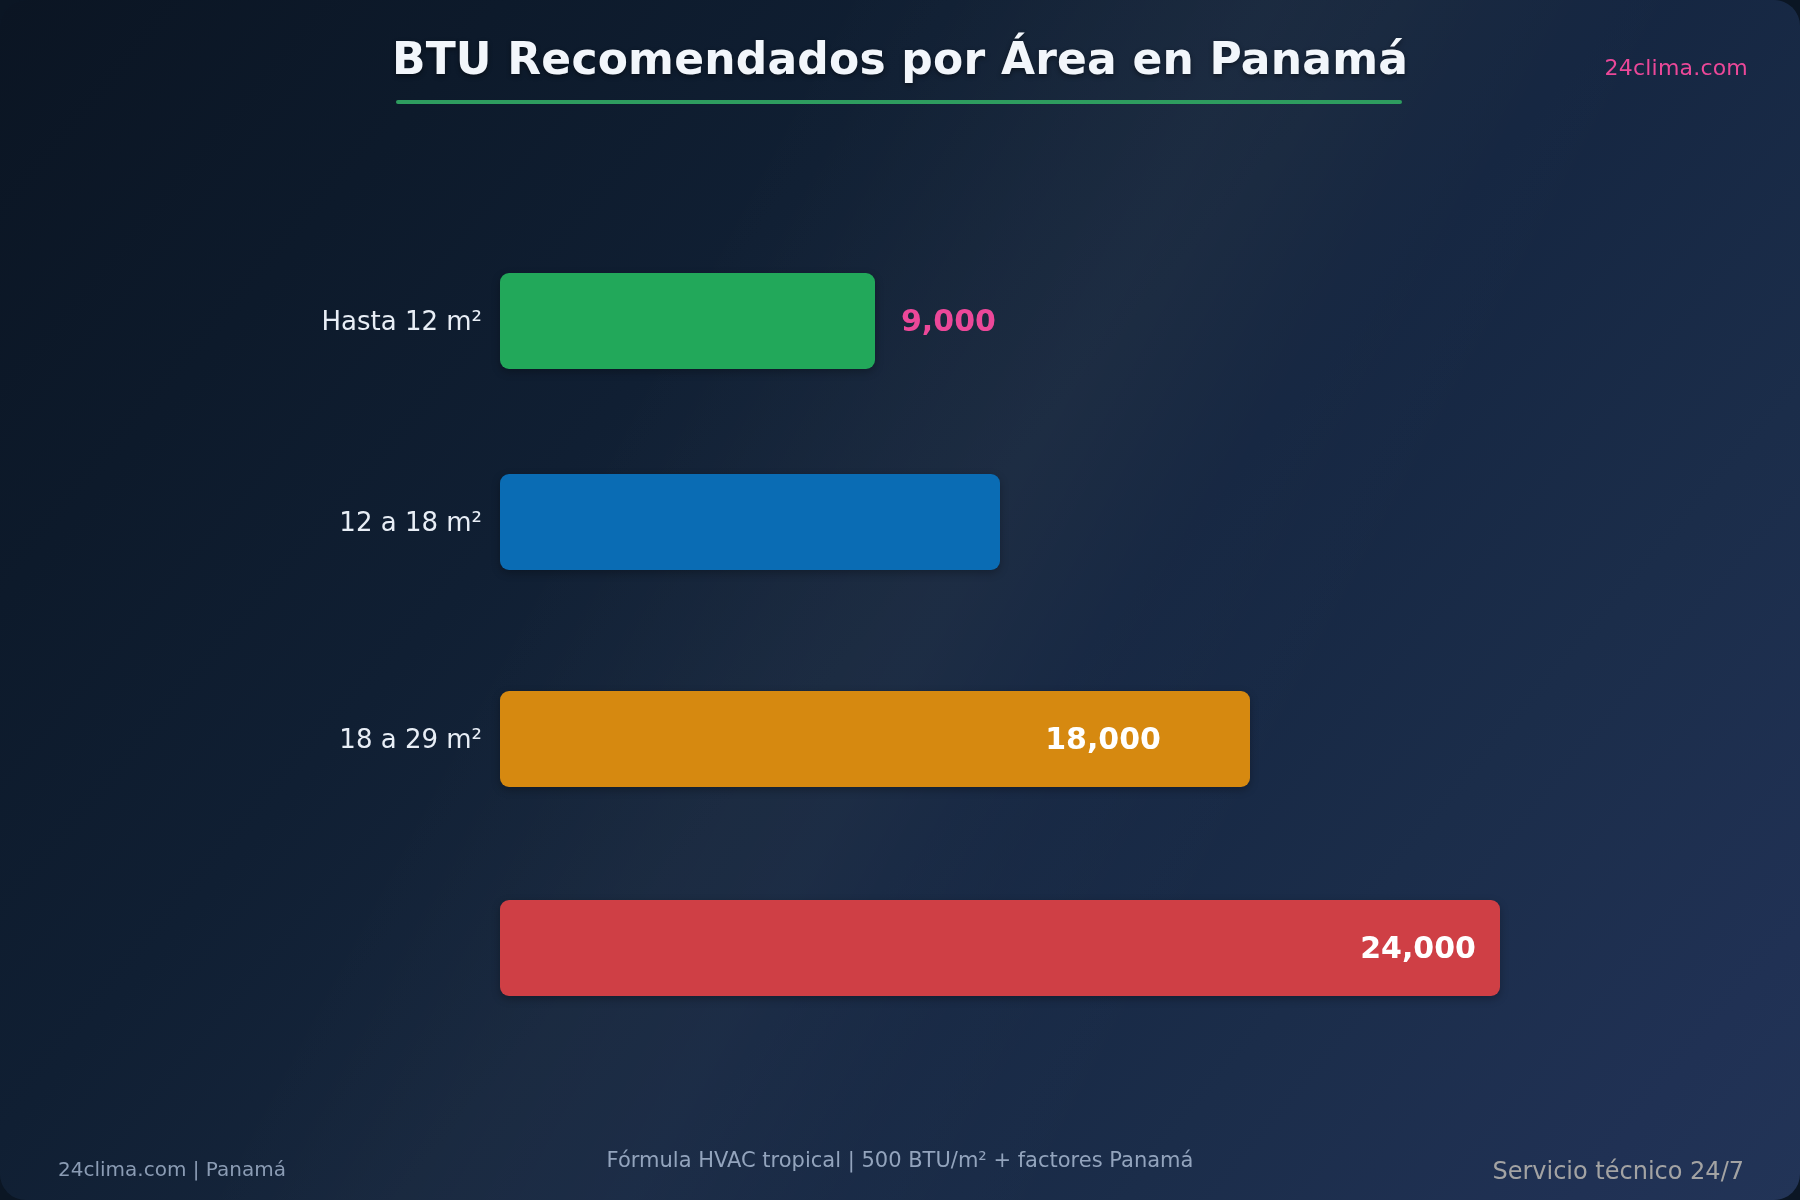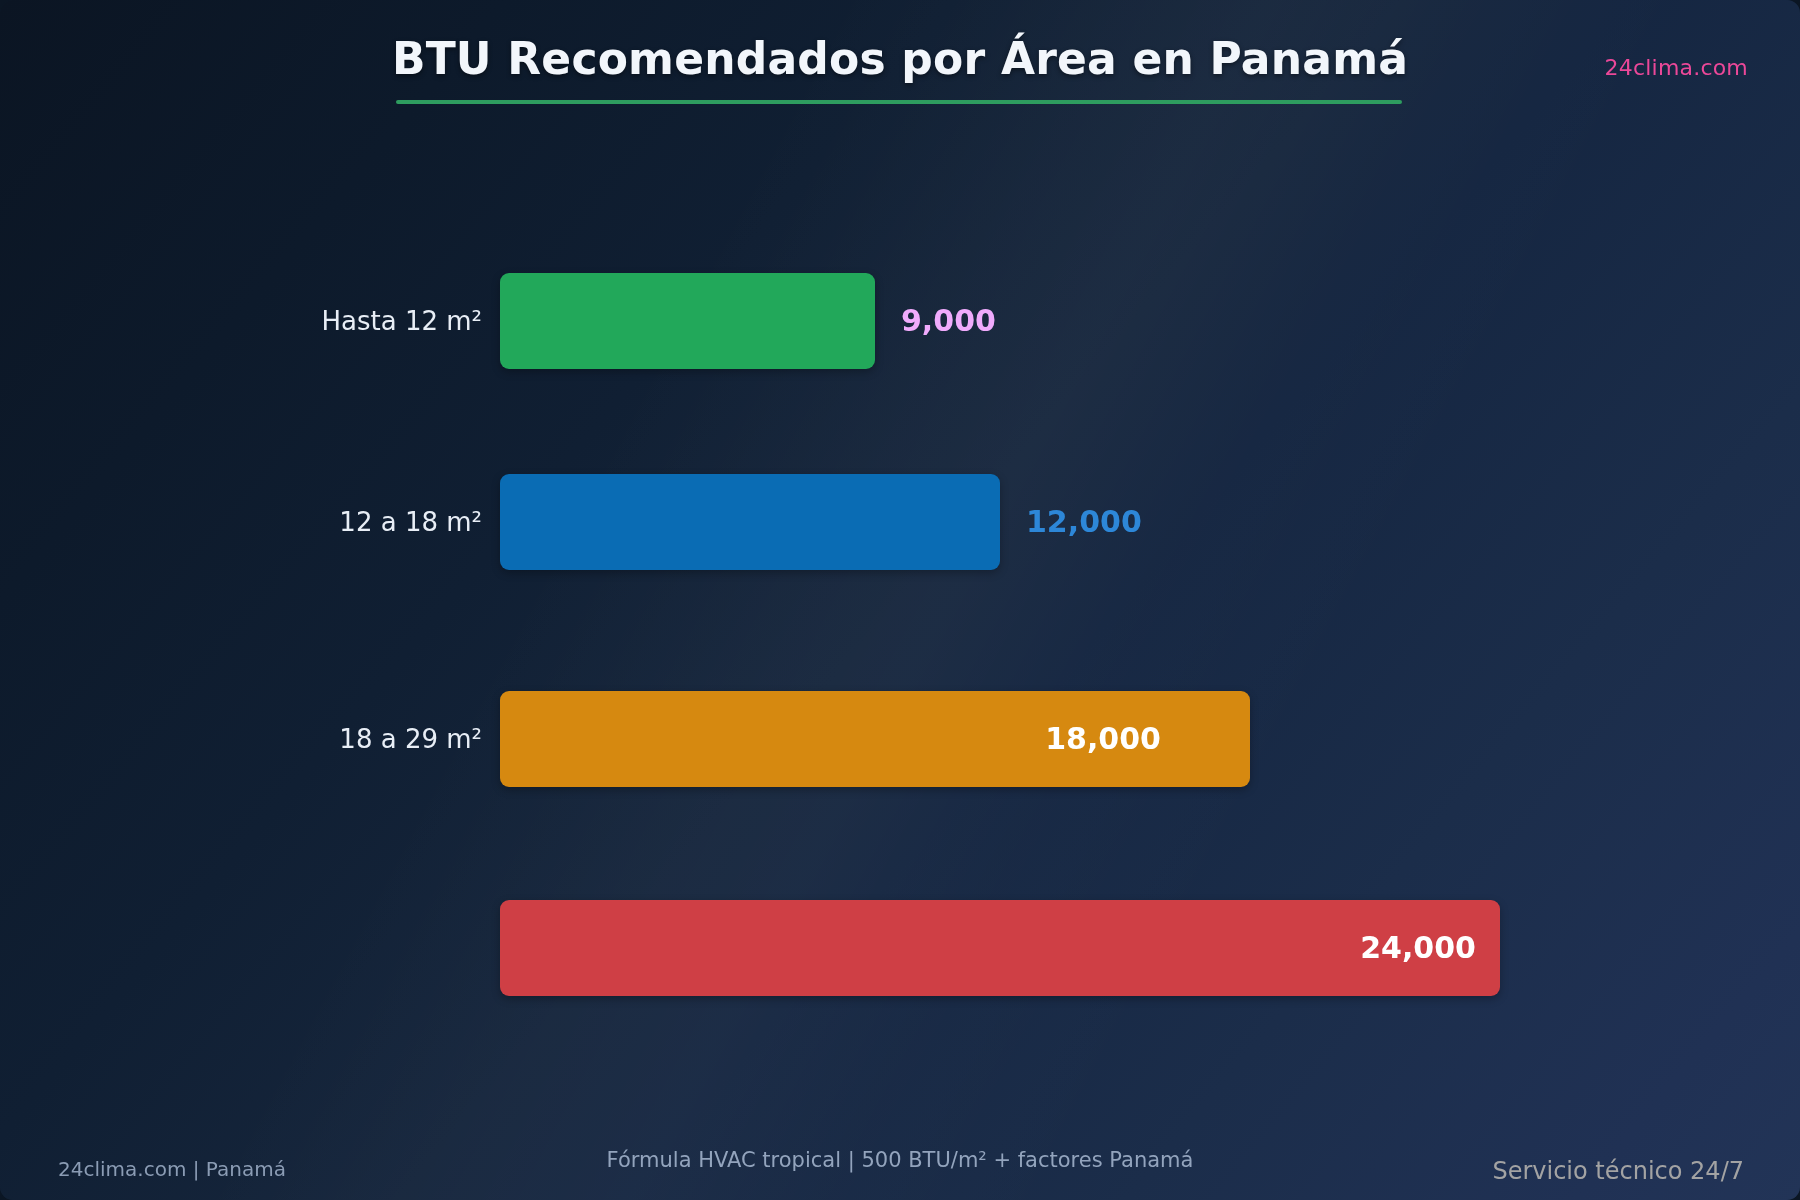--- a/index.html
+++ b/index.html
@@ -12,21 +12,21 @@
     height: 1200px;
     overflow: hidden;
     font-family: "DejaVu Sans", "Liberation Sans", sans-serif;
   }
 
   #canvas {
     position: relative;
     width: 1800px;
     height: 1200px;
     box-sizing: border-box;
-    border-radius: 13px;
+    border-radius: 26px;
     overflow: hidden;
     background:
       linear-gradient(135deg,
         #0c1726 0%,
         #0d1a2b 22%,
         #14233a 47%,
         #152742 62%,
         #1c2e4d 82%,
         #213køb 100%);
     background-color: #0d1a2b;
@@ -190,26 +190,25 @@
       <span class="chart-title">BTU Recomendados por Área en Panamá</span>
     </div>
     <div class="title-rule"></div>
 
     <div class="watermark-top">24clima.com</div>
 
     <div id="plot">
         <div class="bar-row" style="top: 273px;">
           <div class="cat-label">Hasta 12 m²</div>
           <div class="bar" style="width: 375px; background: rgb(34, 168, 90);"></div>
-          <div class="bar-value-out" style="left: 901px; color: #f0abfc; text-align: center;">9,000</div>
+          <div class="bar-value-out" style="left: 901px; color: #ec4899; text-align: center;">9,000</div>
         </div>
         <div class="bar-row" style="top: 474px;">
           <div class="cat-label">12 a 18 m²</div>
           <div class="bar" style="width: 500px; background: rgb(10, 108, 180);"></div>
-          <div class="bar-value-out" style="left: 1026px; color: rgb(45, 135, 216);">12,000</div>
         </div>
         <div class="bar-row" style="top: 691px;">
           <div class="cat-label">18 a 29 m²</div>
           <div class="bar" style="width: 750px; background: rgb(214, 137, 16);"></div>
           <div class="bar-value-in" style="left: 1161px; transform: translateX(-100%);">18,000</div>
         </div>
         <div class="bar-row" style="top: 900px;">
           <div class="bar" style="width: 1000px; background: rgb(207, 63, 69);"></div>
           <div class="bar-value-in" style="left: 1476px; transform: translateX(-100%);">24,000</div>
         </div>

